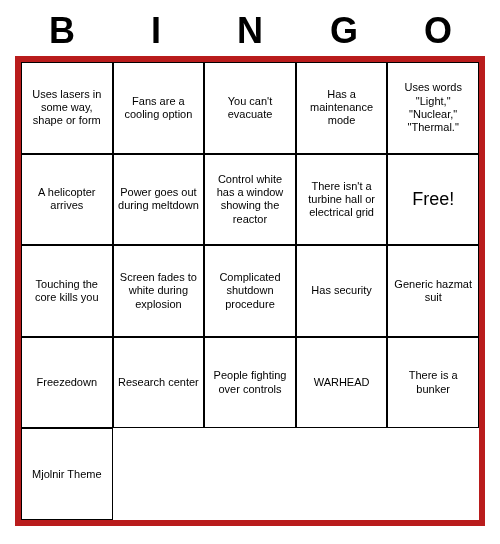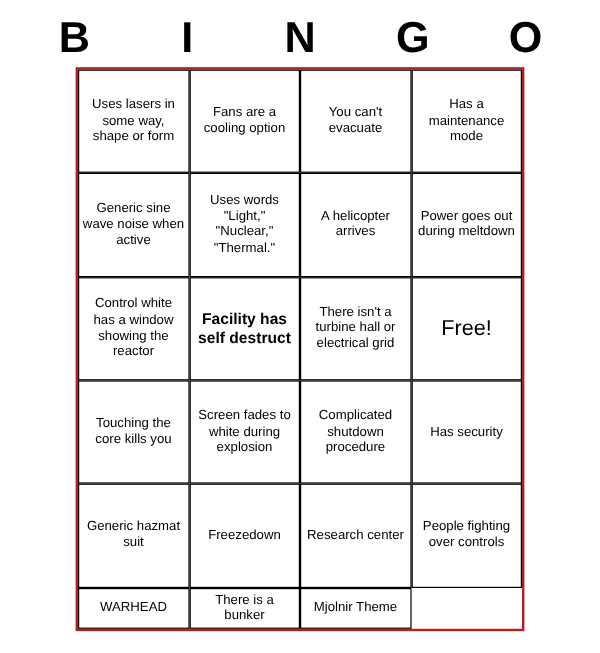--- a/index.html
+++ b/index.html
@@ -20,25 +20,25 @@
       margin-bottom: 4px;
     }
     .title-letter {
       font-size: 36px;
       font-weight: bold;
       width: 88px;
       text-align: center;
     }
     .bingo-grid {
       display: grid;
-      grid-template-columns: repeat(4, 1fr);
+      grid-template-columns: repeat(5, 1fr);
       grid-template-rows: repeat(5, 1fr);
-      width: 374px;
+      width: 470px;
       height: 470px;
-      border: 2px solid #b91c1c;
+      border: 6px solid #b91c1c;
     }
     .bingo-cell {
       border: 1px solid #000;
       display: flex;
       align-items: center;
       justify-content: center;
       text-align: center;
       padding: 3px;
       font-size: 11px;
       line-height: 1.2;
@@ -61,26 +61,24 @@
     <span class="title-letter">I</span>
     <span class="title-letter">N</span>
     <span class="title-letter">G</span>
     <span class="title-letter">O</span>
   </div>
 <div class="bingo-grid">
 <div class="bingo-cell">Uses lasers in some way, shape or form</div>
     <div class="bingo-cell">Fans are a cooling option</div>
     <div class="bingo-cell">You can't evacuate</div>
     <div class="bingo-cell">Has a maintenance mode</div>
-    <div class="bingo-cell">Generic sine wave noise when active</div>
     <div class="bingo-cell">Uses words "Light," "Nuclear," "Thermal."</div>
     <div class="bingo-cell">A helicopter arrives</div>
     <div class="bingo-cell">Power goes out during meltdown</div>
     <div class="bingo-cell">Control white has a window showing the reactor</div>
-    <div class="bingo-cell bold-text">Facility has self destruct</div>
     <div class="bingo-cell">There isn't a turbine hall or electrical grid</div>
     <div class="bingo-cell free">Free!</div>
     <div class="bingo-cell">Touching the core kills you</div>
     <div class="bingo-cell">Screen fades to white during explosion</div>
     <div class="bingo-cell">Complicated shutdown procedure</div>
     <div class="bingo-cell">Has security</div>
     <div class="bingo-cell">Generic hazmat suit</div>
     <div class="bingo-cell">Freezedown</div>
     <div class="bingo-cell">Research center</div>
     <div class="bingo-cell">People fighting over controls</div>

